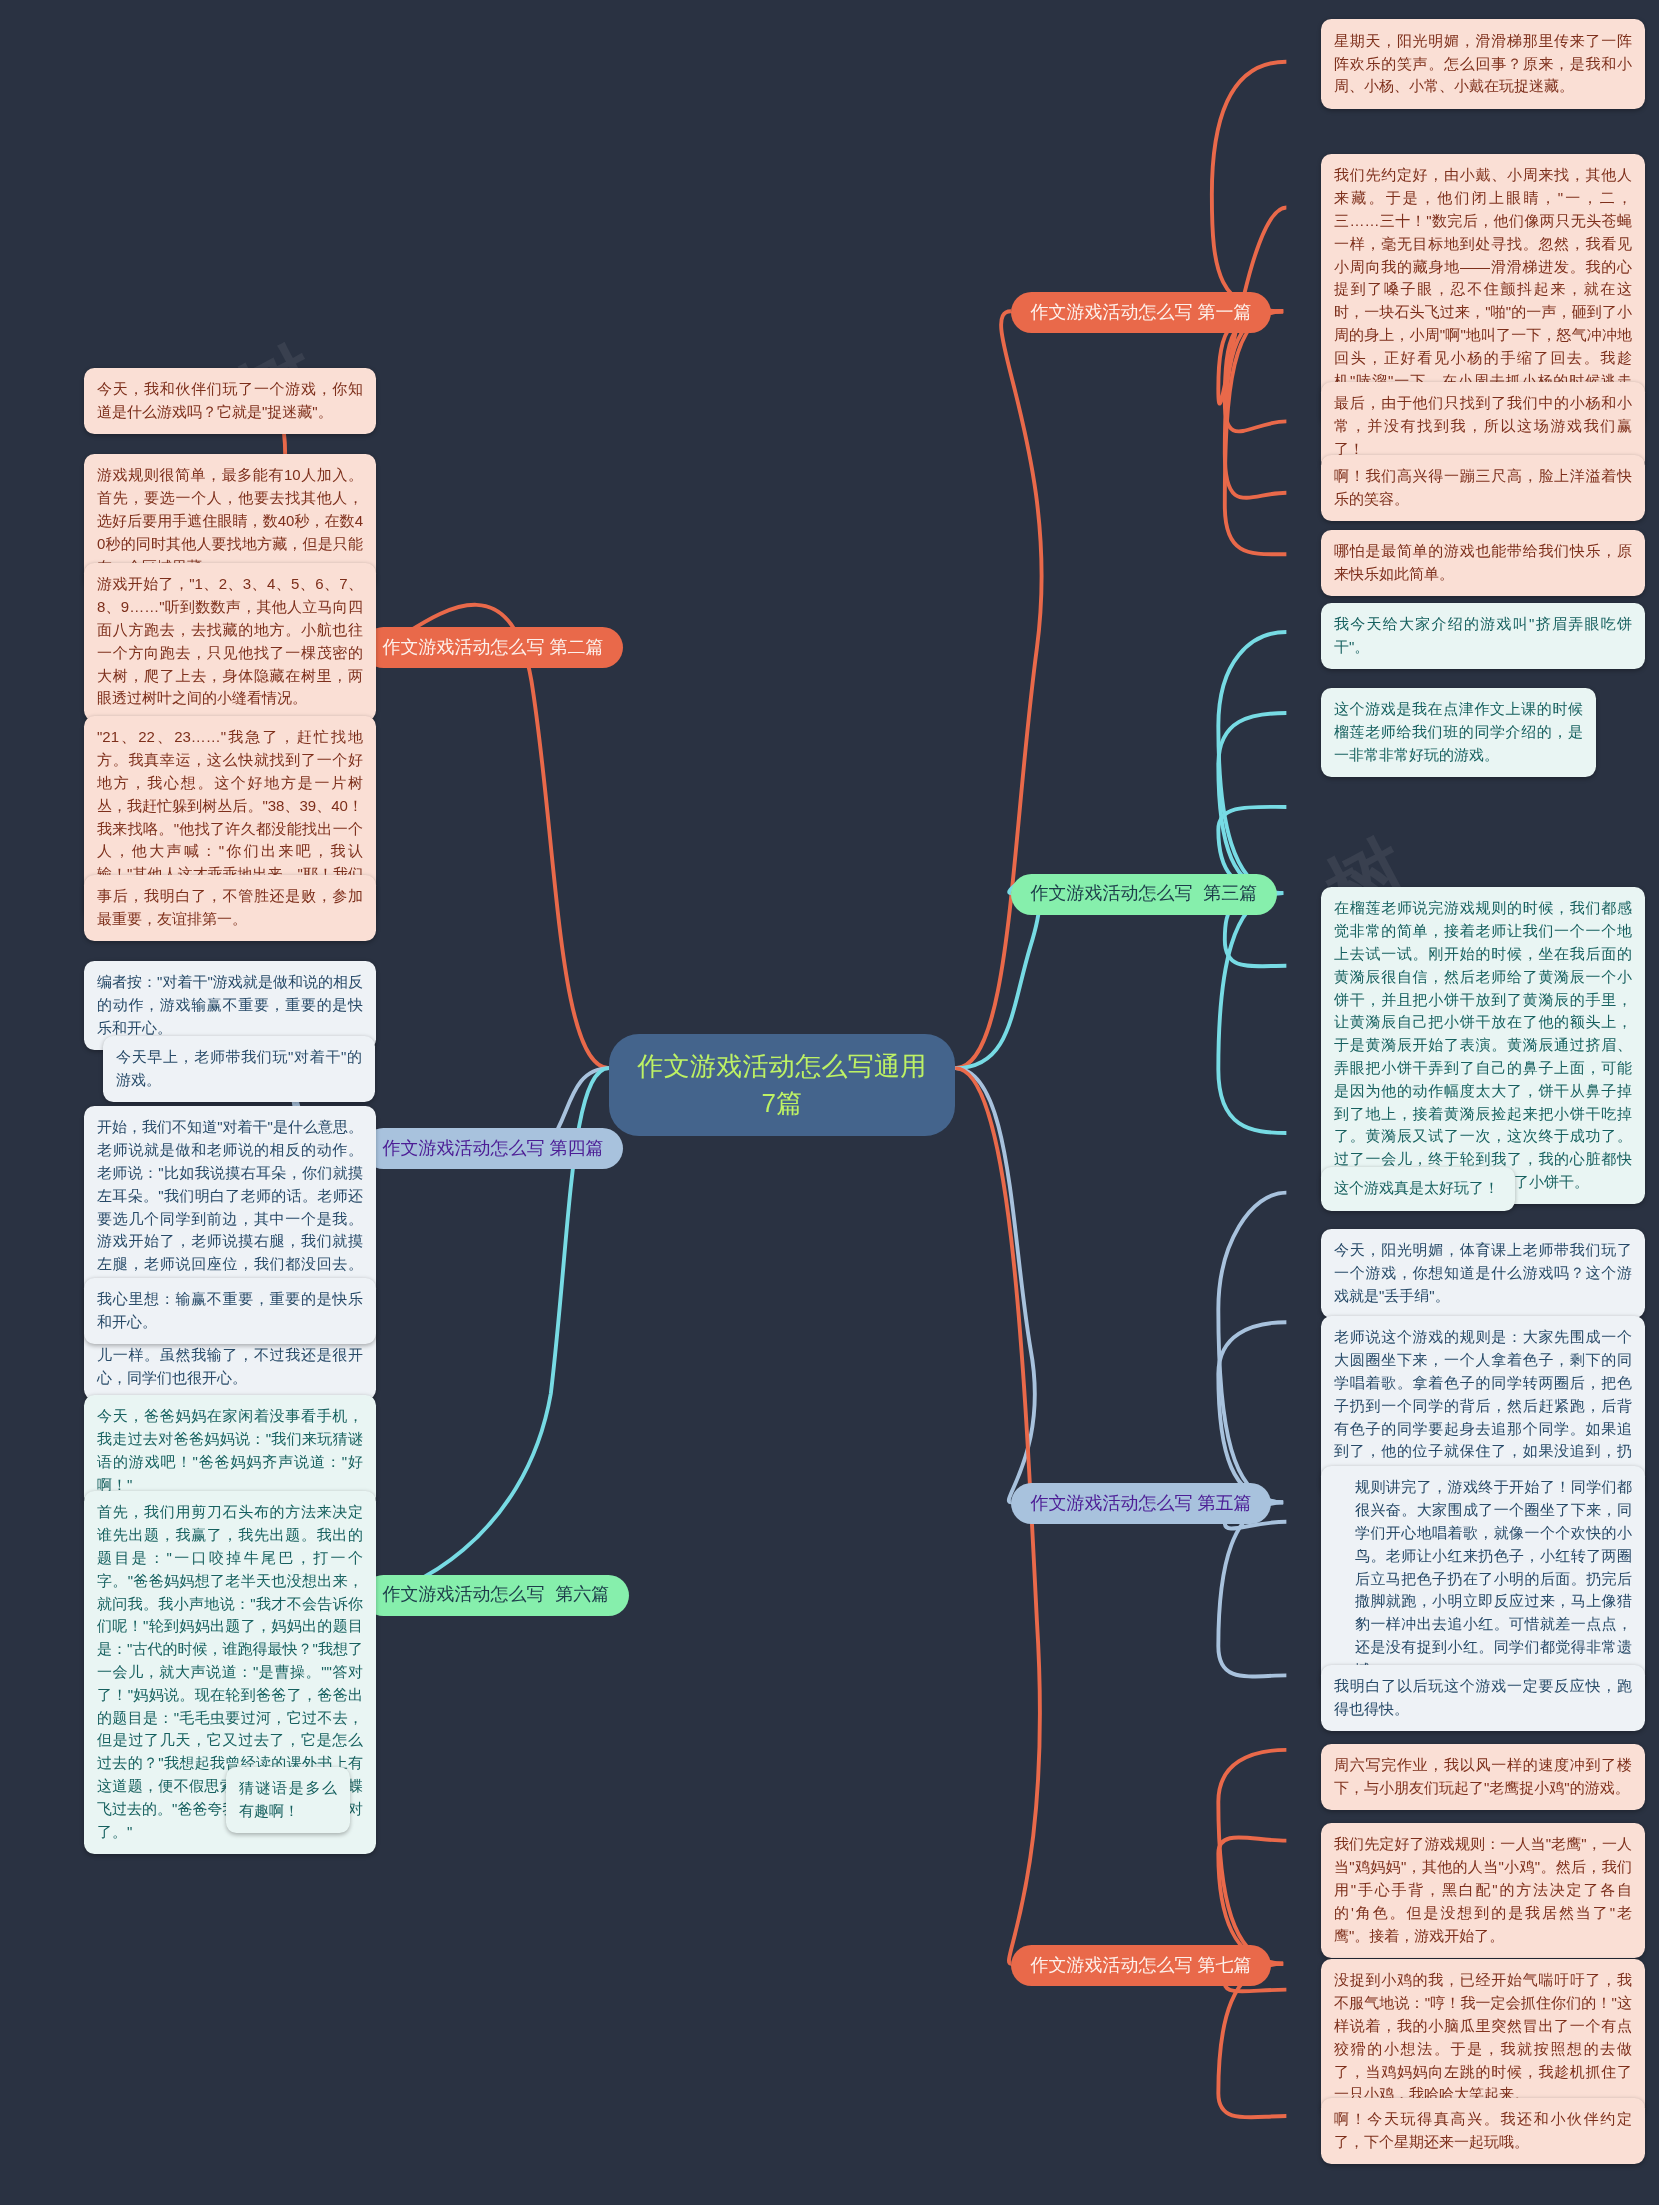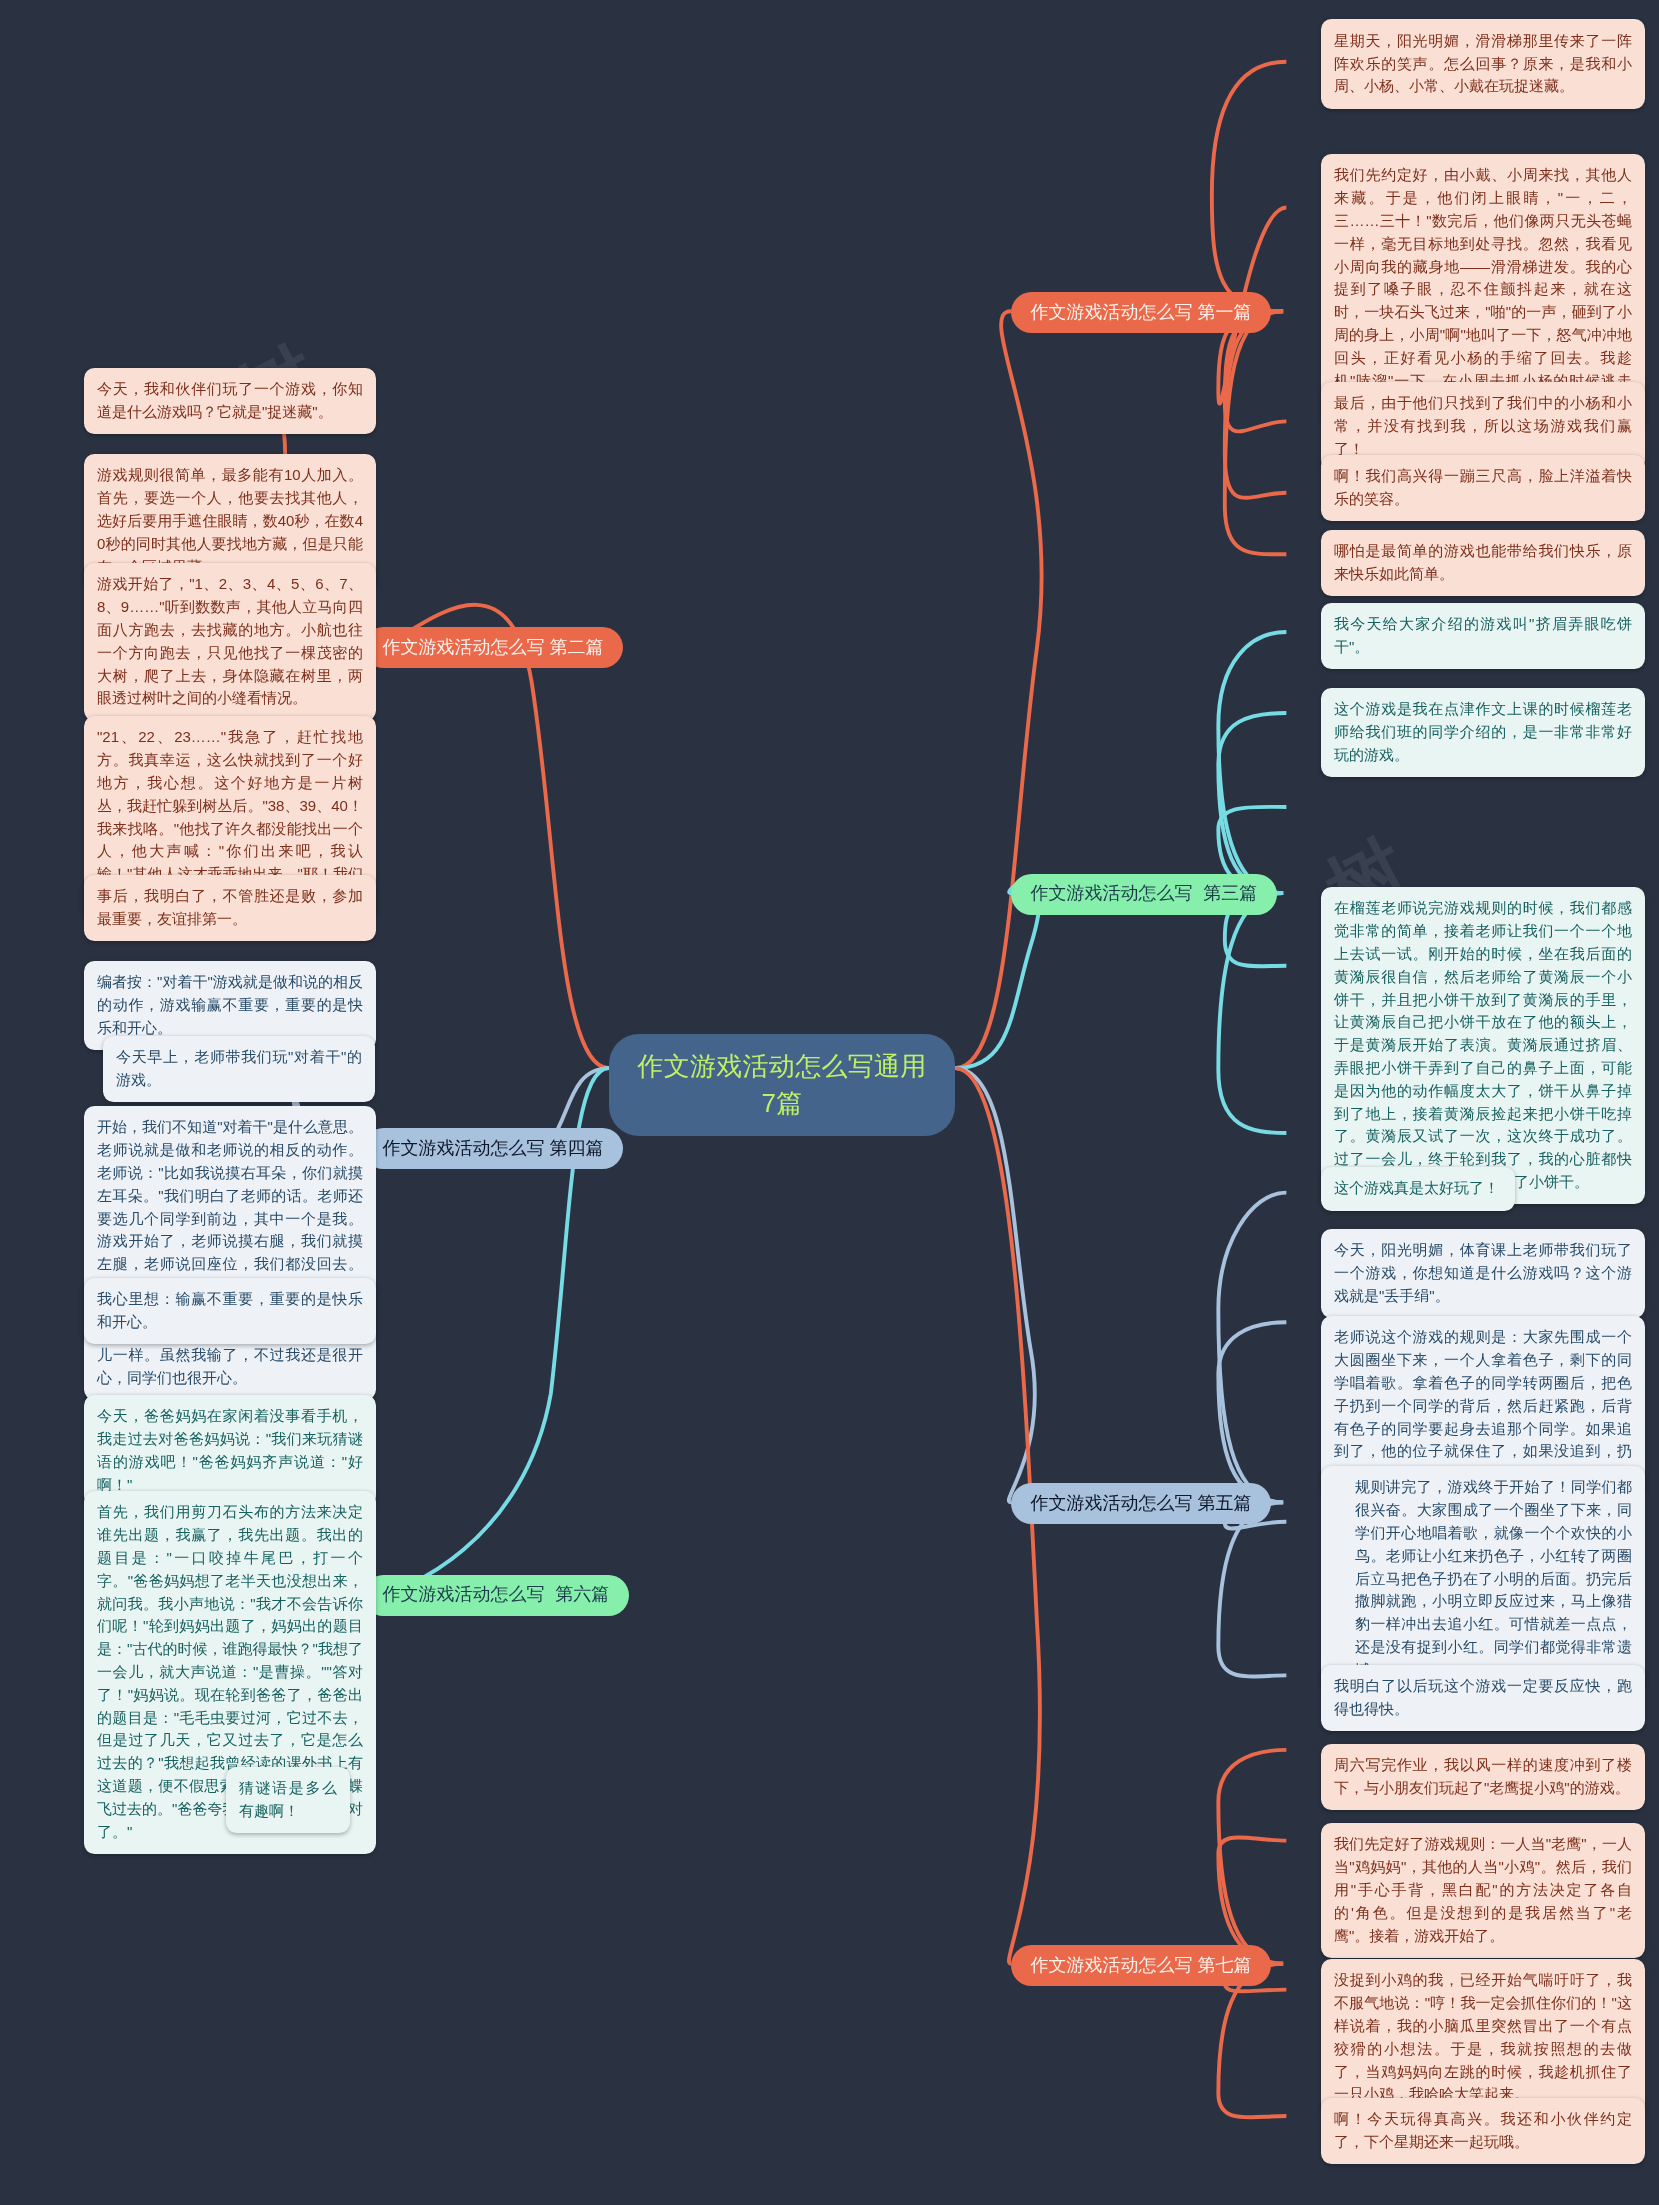--- a/index.html
+++ b/index.html
@@ -32,21 +32,21 @@
     position:absolute;
     box-sizing:border-box;
     border-radius:22px;
     padding:9px 19.4px;
     font-size:18px;line-height:1.3;
     white-space:nowrap;
     color:#2b3240;
   }
   .branch.orange{background:#e9694a;color:#fdf1ec;}
   .branch.cyan{background:#86efac;color:#1d3d4a;font-family:Liberation Mono, monospace;}
-  .branch.slate{background:#a8c2dd;color:#0f172a;}
+  .branch.slate{background:#a8c2dd;color:#4c1d95;}
 
   
   .card{
     position:absolute;
     box-sizing:border-box;
     border-radius:10.4px;
     padding:10.4px 13px;
     font-size:15px;line-height:1.52;
     text-align:justify;
     word-break:break-all;
@@ -202,21 +202,21 @@
   <div class="card peach" style="left:1289px;top:455px;width:324px;">
     <span>啊！我们高兴得一蹦三尺高，脸上洋溢着快乐的笑容。</span>
   </div>
   <div class="card peach" style="left:1289px;top:530px;width:324px;">
     <span>哪怕是最简单的游戏也能带给我们快乐，原来快乐如此简单。</span>
   </div>
 
   <div class="card mint" style="left:1289px;top:603px;width:324px;">
     <span>我今天给大家介绍的游戏叫"挤眉弄眼吃饼干"。</span>
   </div>
-  <div class="card mint" style="left:1289px;top:688px;width:324px;">
+  <div class="card mint" style="left:1289px;top:688px;width:275px;">
     <span>这个游戏是我在点津作文上课的时候榴莲老师给我们班的同学介绍的，是一非常非常好玩的游戏。</span>
   </div>
   <div class="card mint" style="left:1289px;top:887px;width:324px;">
     <span>在榴莲老师说完游戏规则的时候，我们都感觉非常的简单，接着老师让我们一个一个地上去试一试。刚开始的时候，坐在我后面的黄漪辰很自信，然后老师给了黄漪辰一个小饼干，并且把小饼干放到了黄漪辰的手里，让黄漪辰自己把小饼干放在了他的额头上，于是黄漪辰开始了表演。黄漪辰通过挤眉、弄眼把小饼干弄到了自己的鼻子上面，可能是因为他的动作幅度太大了，饼干从鼻子掉到了地上，接着黄漪辰捡起来把小饼干吃掉了。黄漪辰又试了一次，这次终于成功了。过了一会儿，终于轮到我了，我的心脏都快跳出来了，最后成功地吃到了小饼干。</span>
   </div>
   <div class="card mint" style="left:1289px;top:1167px;width:194px;">
     <span>这个游戏真是太好玩了！</span>
   </div>
 
   <div class="card steel" style="left:1289px;top:1229px;width:324px;">

